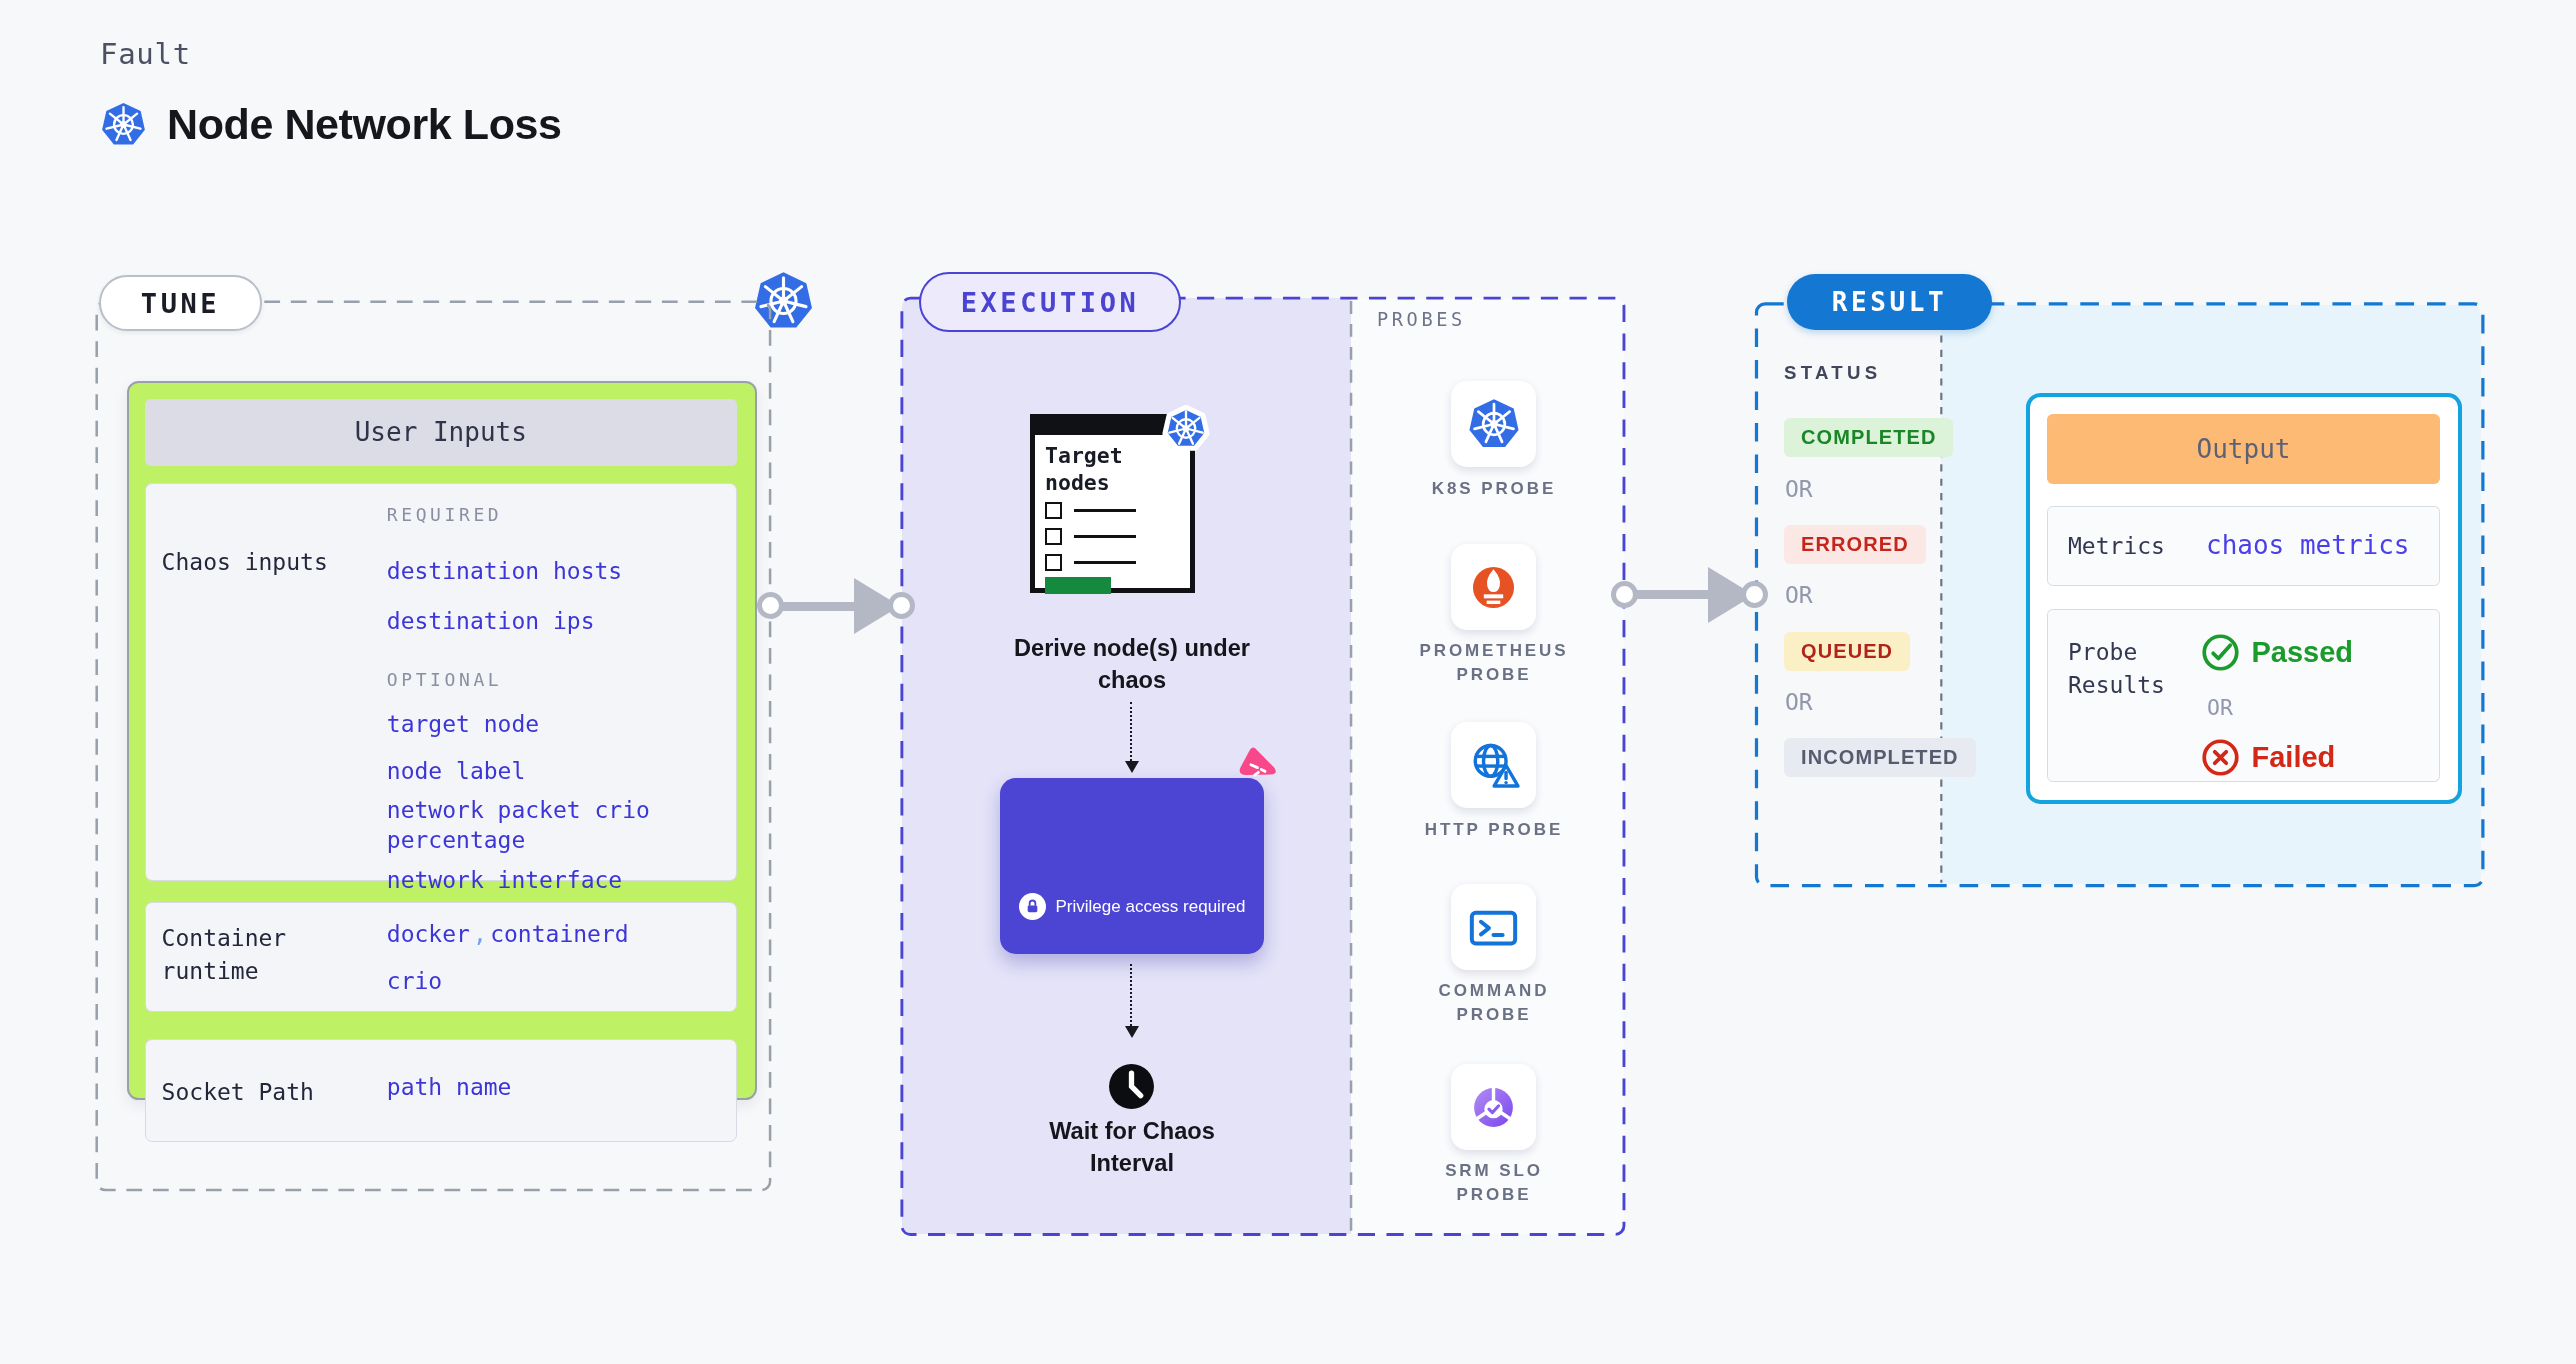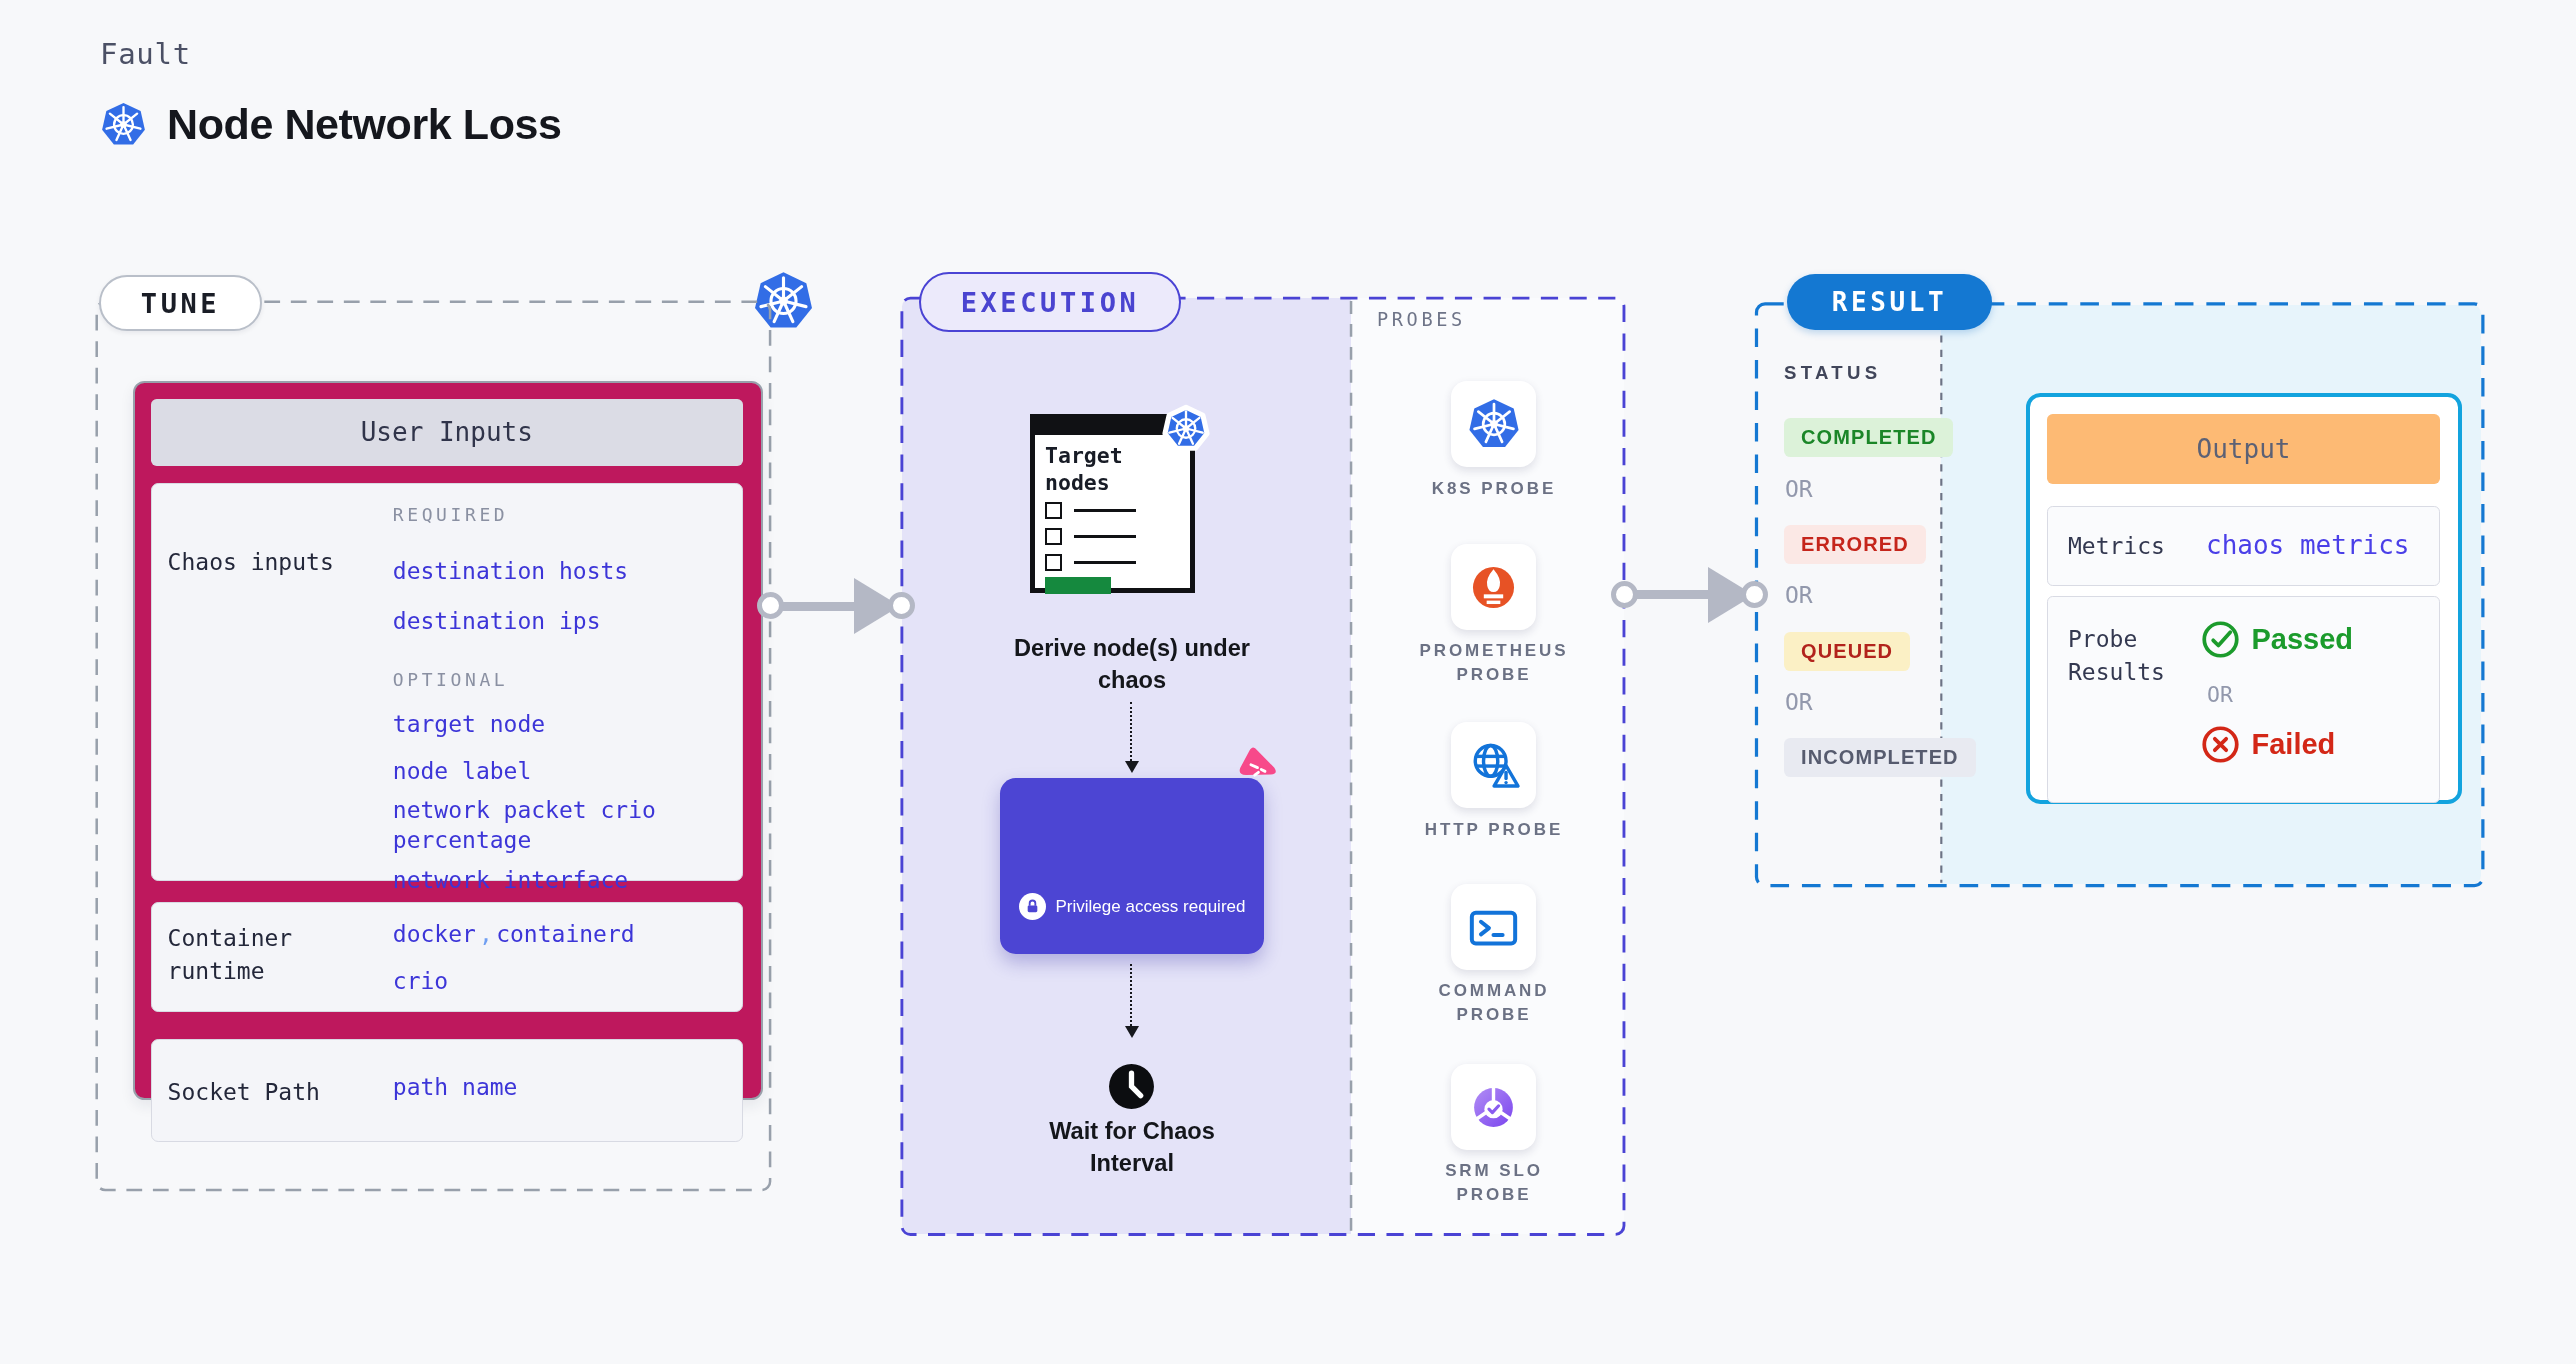--- a/index.html
+++ b/index.html
@@ -25,21 +25,21 @@
   .pill{display:flex;align-items:center;justify-content:center;border-radius:34px;z-index:3;
         font-family:"DejaVu Sans Mono",monospace;font-weight:bold;letter-spacing:3.6px;}
   .tune-badge{left:99px;top:275px;width:159px;height:52px;background:#ffffff;border:2.1px solid #b9bfc9;
               color:#1a1d26;font-size:27px;box-shadow:0 2.1px 5.7px rgba(20,20,40,.07);}
   .exec-badge{left:919px;top:272px;width:258px;height:56px;background:#eceafb;border:2.9px solid #4a43d4;
               color:#4a44d0;font-size:27px;}
   .result-badge{left:1787px;top:274px;width:205px;height:56px;background:#1478d2;color:#ffffff;font-size:26px;
               box-shadow:0 2.9px 7.2px rgba(18,110,200,.25);}
 
   
-  .ui-card{left:133px;top:381px;width:630px;height:719px;background:#be185d;border:2.9px solid #99a0ab;
+  .ui-card{left:127px;top:381px;width:630px;height:719px;background:#bef264;border:2.9px solid #99a0ab;
            border-radius:11.5px;box-shadow:0 5.7px 14.3px rgba(30,35,60,.08);z-index:2;box-sizing:border-box;}
   .ui-header{left:15.8px;top:15.8px;width:592px;height:67px;background:#dbdce5;border-radius:5.7px;
              display:flex;align-items:center;justify-content:center;font-size:26px;color:#30344a;}
   .ui-row{left:15.8px;width:592px;background:#f4f5f9;border:1.4px solid #d8dae3;border-radius:7.2px;box-sizing:border-box;}
   .row-label{position:absolute;left:15.8px;font-size:23px;color:#23273a;line-height:33px;}
   .val-col{position:absolute;left:241px;display:flex;flex-direction:column;width:337px;}
   .req-label{font-size:18px;color:#8a90a2;letter-spacing:3.6px;}
   .link{font-size:23px;color:#3c35d8;line-height:30px;}
   .comma{color:#6f9ef2;}
 
@@ -372,21 +372,21 @@
   <div class="abs status-badge st-incompleted sans" style="top:738px;">INCOMPLETED</div>
 
   <div class="abs output-card">
     <div class="abs output-header mono">Output</div>
 
     <div class="abs output-row" style="top:109px;height:80px;">
       <div class="out-label mono" style="top:23px;">Metrics</div>
       <div class="metric-val mono" style="top:23px;">chaos metrics</div>
     </div>
 
-    <div class="abs output-row" style="top:199px;height:207px;">
+    <div class="abs output-row" style="top:212px;height:173px;">
       <div class="out-label mono" style="top:26px;width:136px;">Probe Results</div>
       <div class="pr-row" style="top:23px;">
         <svg width="39" height="39" viewBox="0 0 54 54">
             <use href="#okc"></use>
           </svg>
         <span class="passed-text sans">Passed</span>
       </div>
       <div class="pr-or" style="top:85px;">OR</div>
       <div class="pr-row" style="top:128px;">
         <svg width="39" height="39" viewBox="0 0 54 54">

